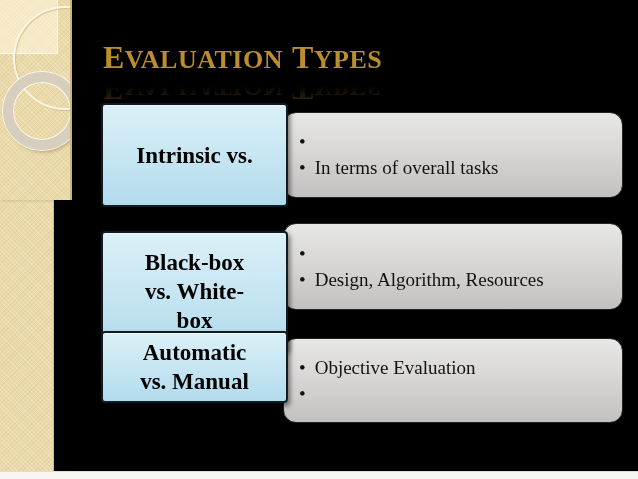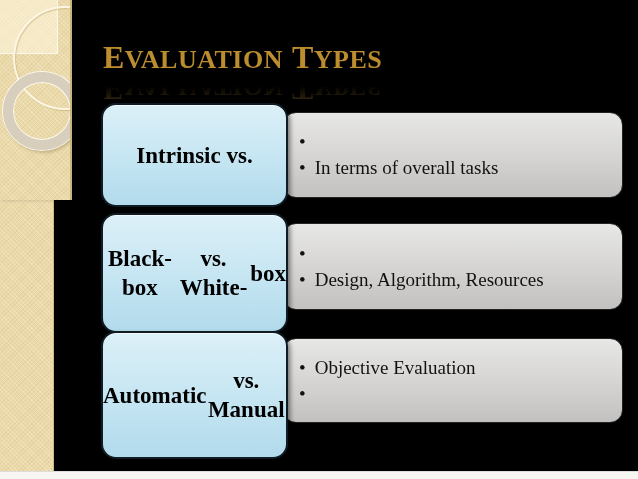--- a/index.html
+++ b/index.html
@@ -91,47 +91,47 @@
     -webkit-mask-image: linear-gradient(to bottom, rgba(0,0,0,.7) 0%, rgba(0,0,0,0) 55%);
     mask-image: linear-gradient(to bottom, rgba(0,0,0,.7) 0%, rgba(0,0,0,0) 55%);
   }
 
   
   .box-blue {
     position: absolute; left: 101px; width: 187px;
     box-sizing: border-box;
     background: linear-gradient(180deg, #dcf0f8 0%, #c9e7f3 45%, #b2dbec 100%);
     border: 2px solid #101c24;
-    border-radius: 15px;
+    border-radius: 4px;
     box-shadow: 2px 3px 5px rgba(0,0,0,.5), inset 0 1px 0 rgba(255,255,255,.6);
     z-index: 2;
-    display: flex; flex-direction: row;
+    display: flex; flex-direction: column;
     align-items: center; justify-content: center;
     text-align: center;
     font-weight: bold; font-size: 23px; line-height: 29px;
     color: #000;
   }
   .box-gray {
     position: absolute; left: 283px; width: 340px;
     box-sizing: border-box;
     background: linear-gradient(180deg, #e7e7e5 0%, #d8d7d5 45%, #c2c1bf 100%);
     border: 1px solid #232323;
     border-radius: 13px;
     box-shadow: 2px 3px 5px rgba(0,0,0,.5);
     z-index: 1;
     display: flex; flex-direction: column; justify-content: center;
     padding-left: 15px;
     font-size: 19px; line-height: 26px;
     color: #121212;
   }
   .blue-1 { top: 103px; height: 104px; }
   .gray-1 { top: 112px; height: 86px;  }
-  .blue-2 { top: 213px; height: 120px; }
+  .blue-2 { top: 231px; height: 120px; }
   .gray-2 { top: 223px; height: 87px;  }
-  .blue-3 { top: 331px; height: 128px; }
+  .blue-3 { top: 331px; height: 72px; }
   .gray-3 { top: 338px; height: 85px;  }
 
   .bullet-line { display: flex; align-items: baseline; }
   .bullet-char { margin-right: 9px; }
 </style>
 </head>
 <body>
 
 <div class="slide">
 

